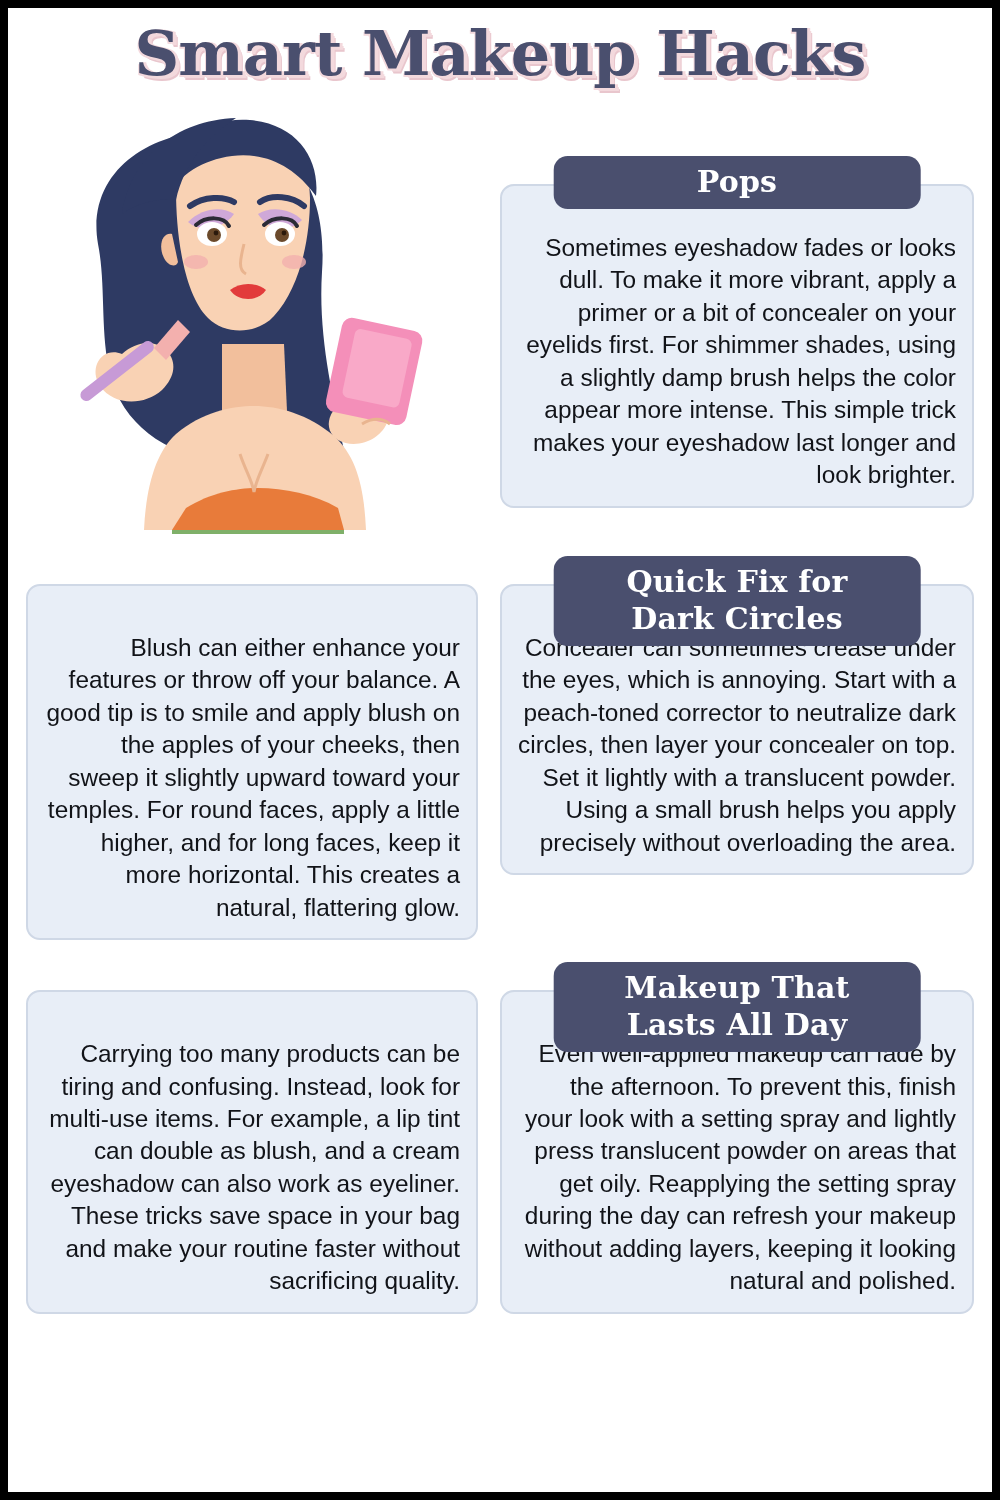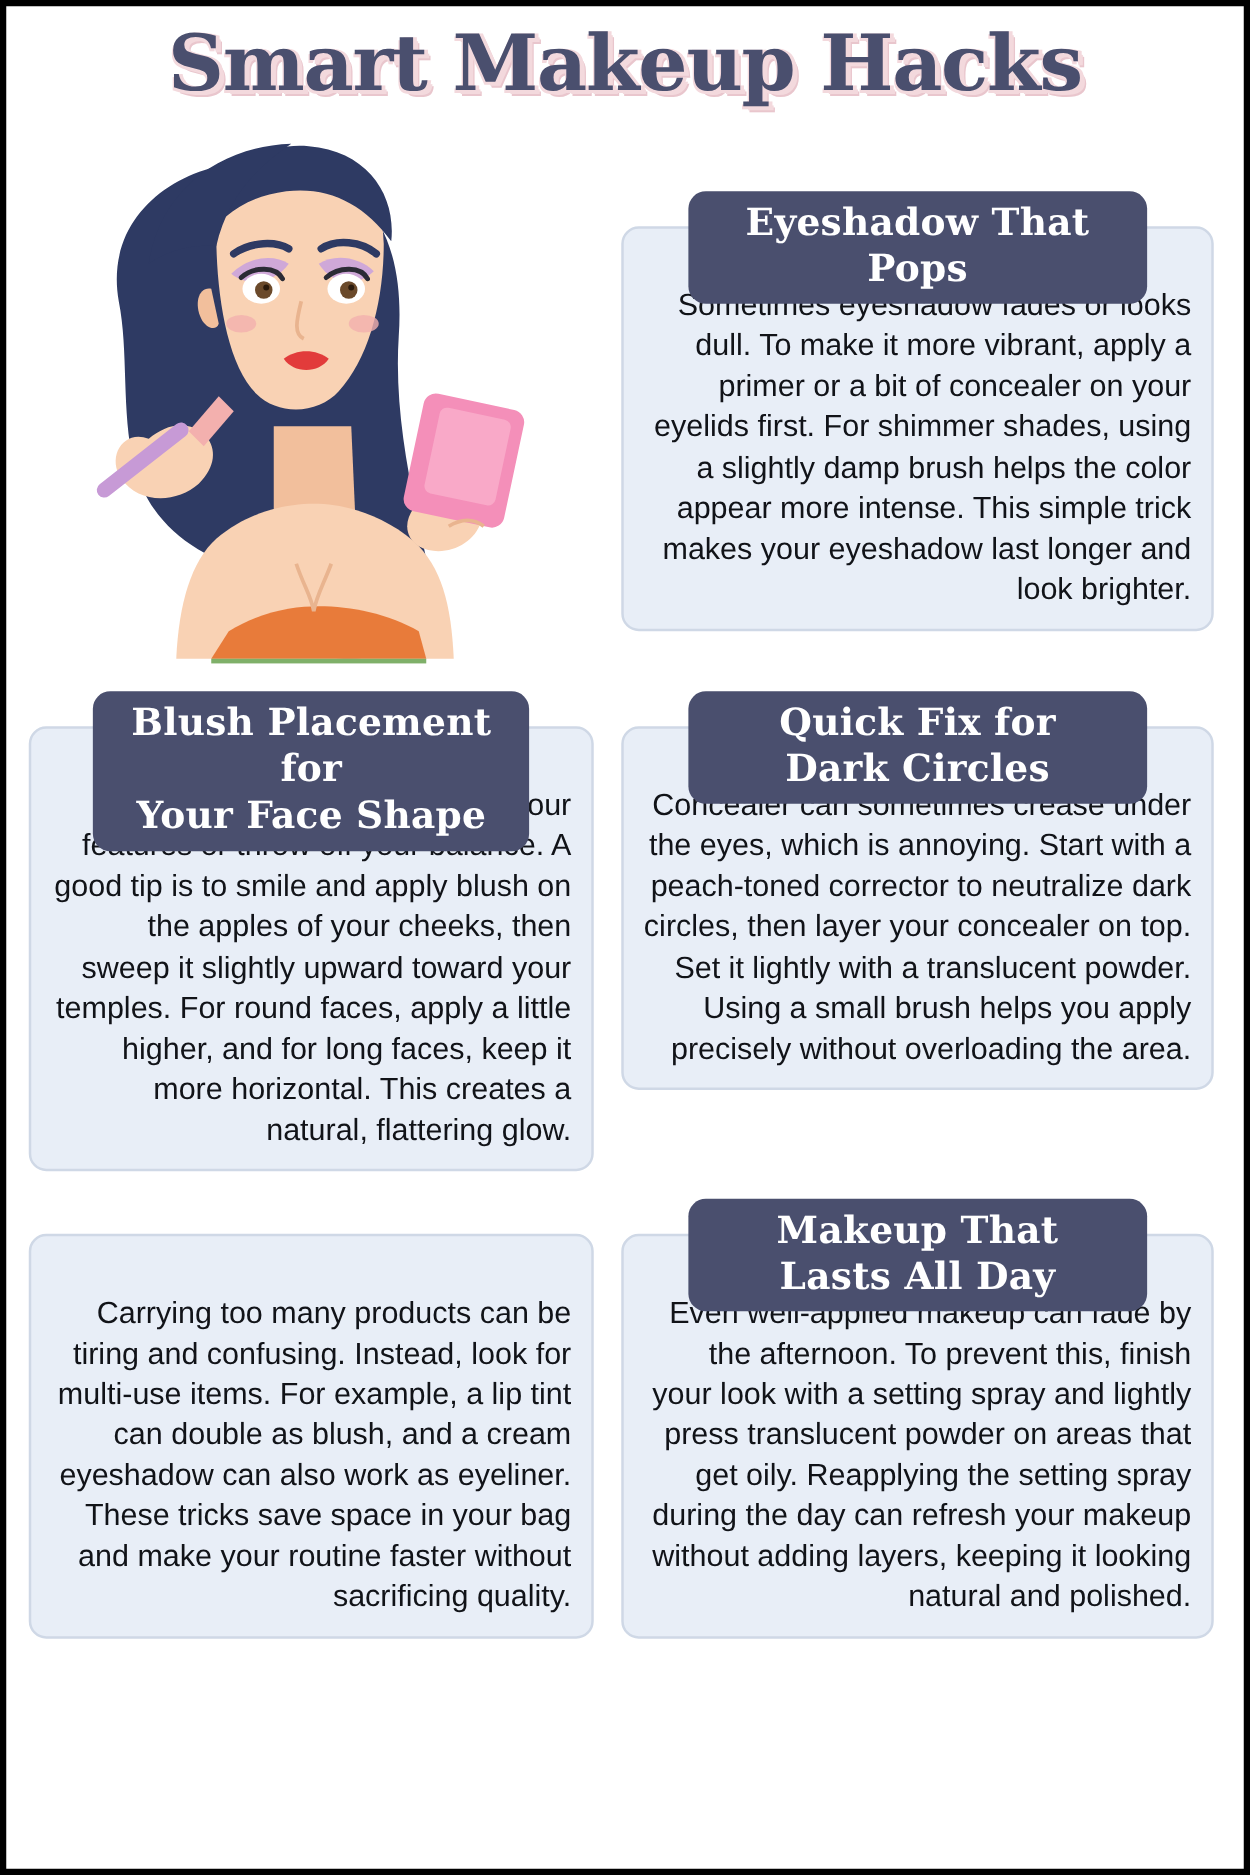--- a/index.html
+++ b/index.html
@@ -10,21 +10,21 @@
     background: #4a4f6e;
     font-family: "Liberation Sans", sans-serif;
     overflow: hidden;
   }
 
   .poster {
     position: relative;
     width: 1000px;
     height: 1500px;
     background: #ffffff;
-    border: 5px solid #000000;
+    border: 8px solid #000000;
     padding: 0;
   }
 
   
   .title-wrap {
     height: 86px;
     display: flex;
     align-items: center;
     justify-content: center;
     padding-top: 4px;
@@ -210,35 +210,30 @@
             <rect x="318" y="222" width="82" height="96" rx="10" transform="rotate(12 318 222)" fill="#f48fb9"></rect>
             <rect x="330" y="234" width="58" height="70" rx="6" transform="rotate(12 330 234)" fill="#f9a9c8"></rect>
             <path d="M336 330 C346 324 356 324 364 330" stroke="#e9b48f" stroke-width="3" fill="none"></path>
           </svg>
         </div>
       </div>
 
       <div class="col w-right pad-top-1">
         <div class="card">
           <div class="card-head">
-            <span>Eyeshadow That</span>
             <span>Pops</span>
           </div>
           <div class="card-body">Sometimes eyeshadow fades or looks dull. To make it more vibrant, apply a primer or a bit of concealer on your eyelids first. For shimmer shades, using a slightly damp brush helps the color appear more intense. This simple trick makes your eyeshadow last longer and look brighter.</div>
         </div>
       </div>
     </div>
 
     <div class="row" style="margin-top:20px;">
       <div class="col w-left">
         <div class="card">
-          <div class="card-head">
-            <span>Blush Placement for</span>
-            <span>Your Face Shape</span>
-          </div>
           <div class="card-body">Blush can either enhance your features or throw off your balance. A good tip is to smile and apply blush on the apples of your cheeks, then sweep it slightly upward toward your temples. For round faces, apply a little higher, and for long faces, keep it more horizontal. This creates a natural, flattering glow.</div>
         </div>
       </div>
 
       <div class="col w-right">
         <div class="card">
           <div class="card-head">
             <span>Quick Fix for</span>
             <span>Dark Circles</span>
           </div>

